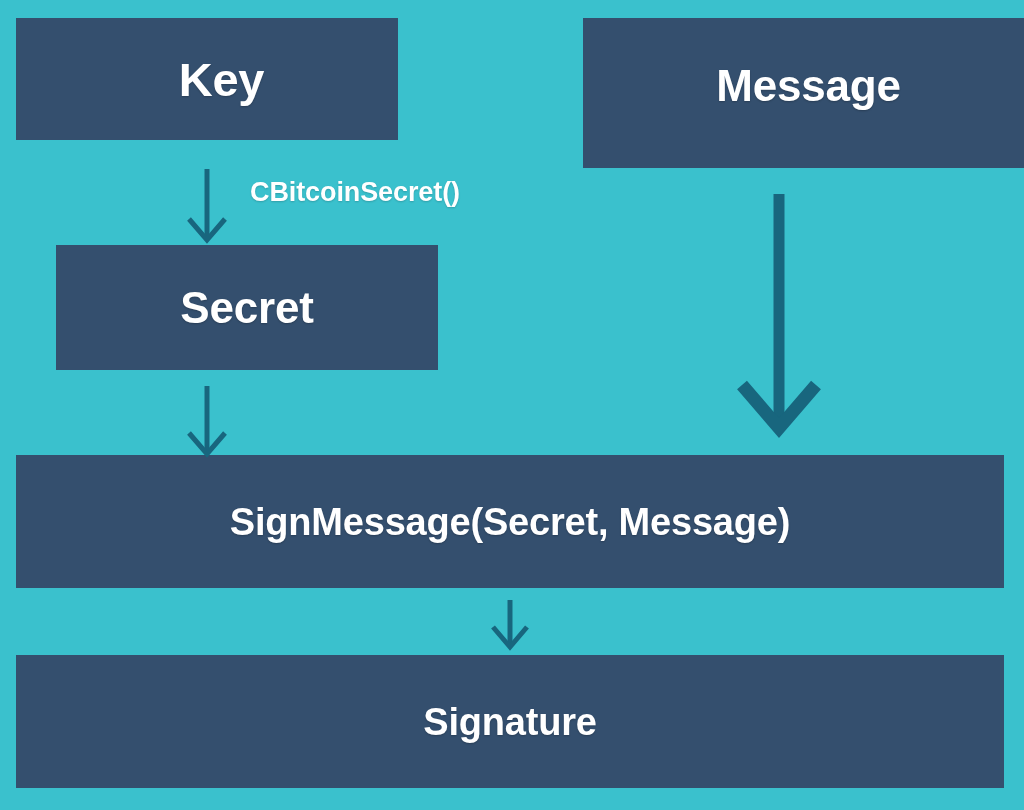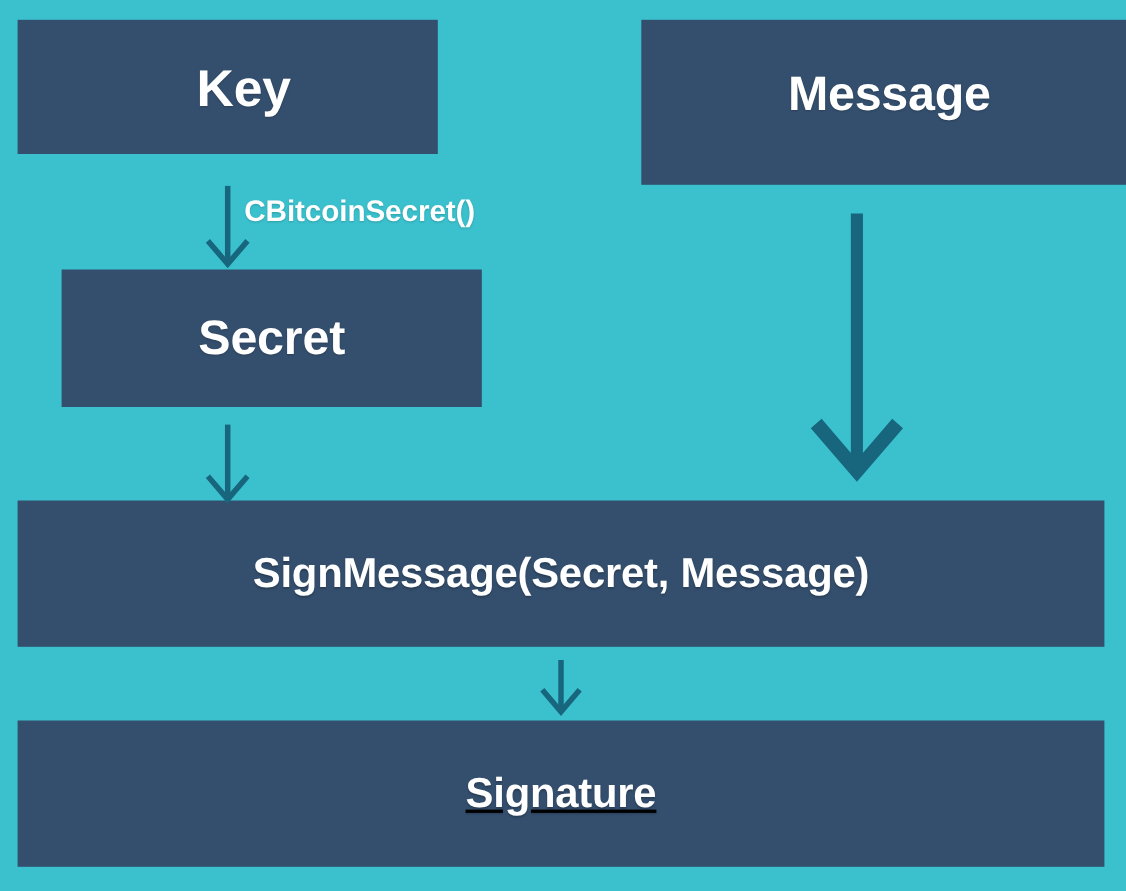--- a/index.html
+++ b/index.html
@@ -34,21 +34,21 @@
     text-align: center;
     text-shadow: 0 1px 2px rgba(0,0,0,0.22);
     white-space: nowrap;
   }
 
   
   #node-key      { left: 16px;  top: 18px;  width: 382px; height: 122px; }
   #node-message  { left: 583px; top: 18px;  width: 451px; height: 150px; }
   #node-secret   { left: 16px;  top: 245px; width: 382px; height: 125px; margin-left: 40px; }
   #node-sign     { left: 16px;  top: 455px; width: 988px; height: 133px; }
-  #node-signature{ left: 16px;  top: 655px; width: 988px; height: 133px; text-decoration: underline; }
+  #node-signature{ left: 16px;  top: 655px; width: 988px; height: 133px; }
 
   #node-key      .node-label { font-size: 47px; }
   #node-message  .node-label { font-size: 44px; }
   #node-secret   .node-label { font-size: 44px; }
   #node-sign     .node-label { font-size: 38px; }
   #node-signature .node-label{ font-size: 38px; }
 
   
   #node-message  .node-label { transform: translateY(-7px); }
   #node-sign     .node-label { transform: translateY(1px); }
@@ -71,21 +71,21 @@
   .arrow-head {
     fill: none;
     stroke: #18667e;
     stroke-linecap: butt;
     stroke-linejoin: miter;
   }
 
   
   #edge-label-cbitcoinsecret {
     position: absolute;
-    left: 222px;
+    left: 250px;
     top: 177px;
     color: #ffffff;
     font-size: 27px;
     font-weight: bold;
     letter-spacing: -0.1px;
     white-space: nowrap;
     text-shadow: 0 1px 2px rgba(0,0,0,0.18);
   }
 </style>
 </head>

